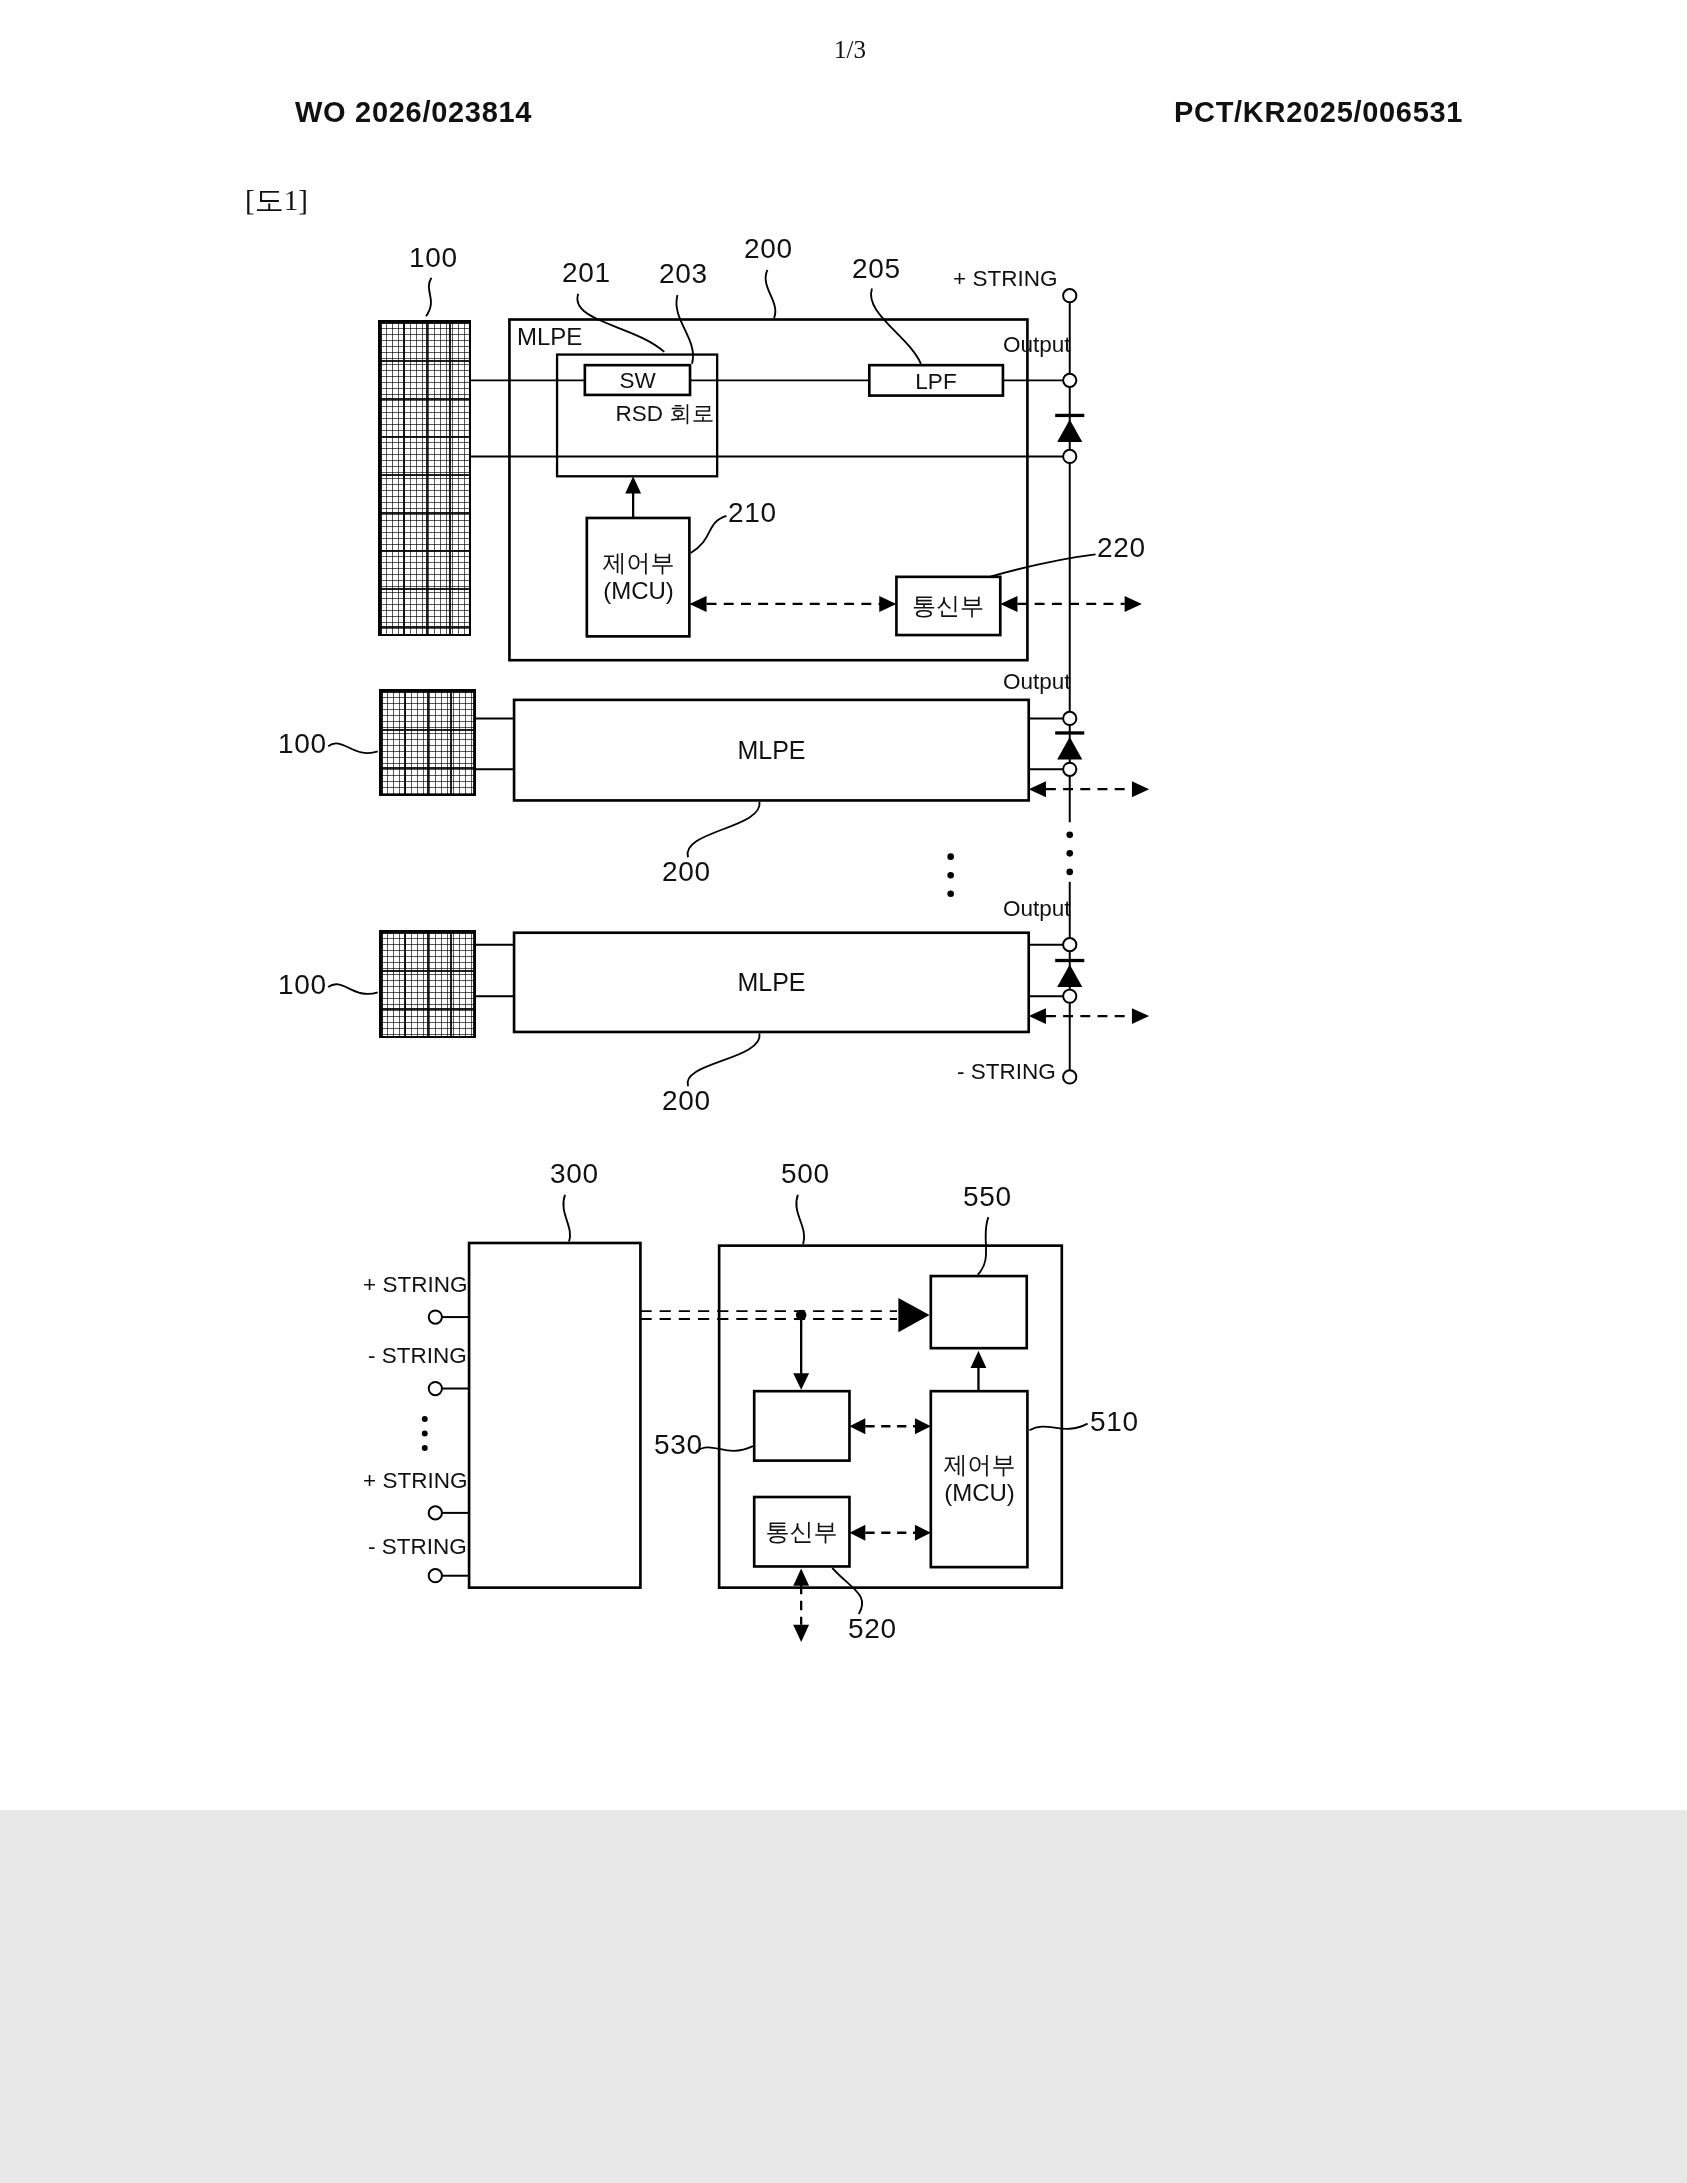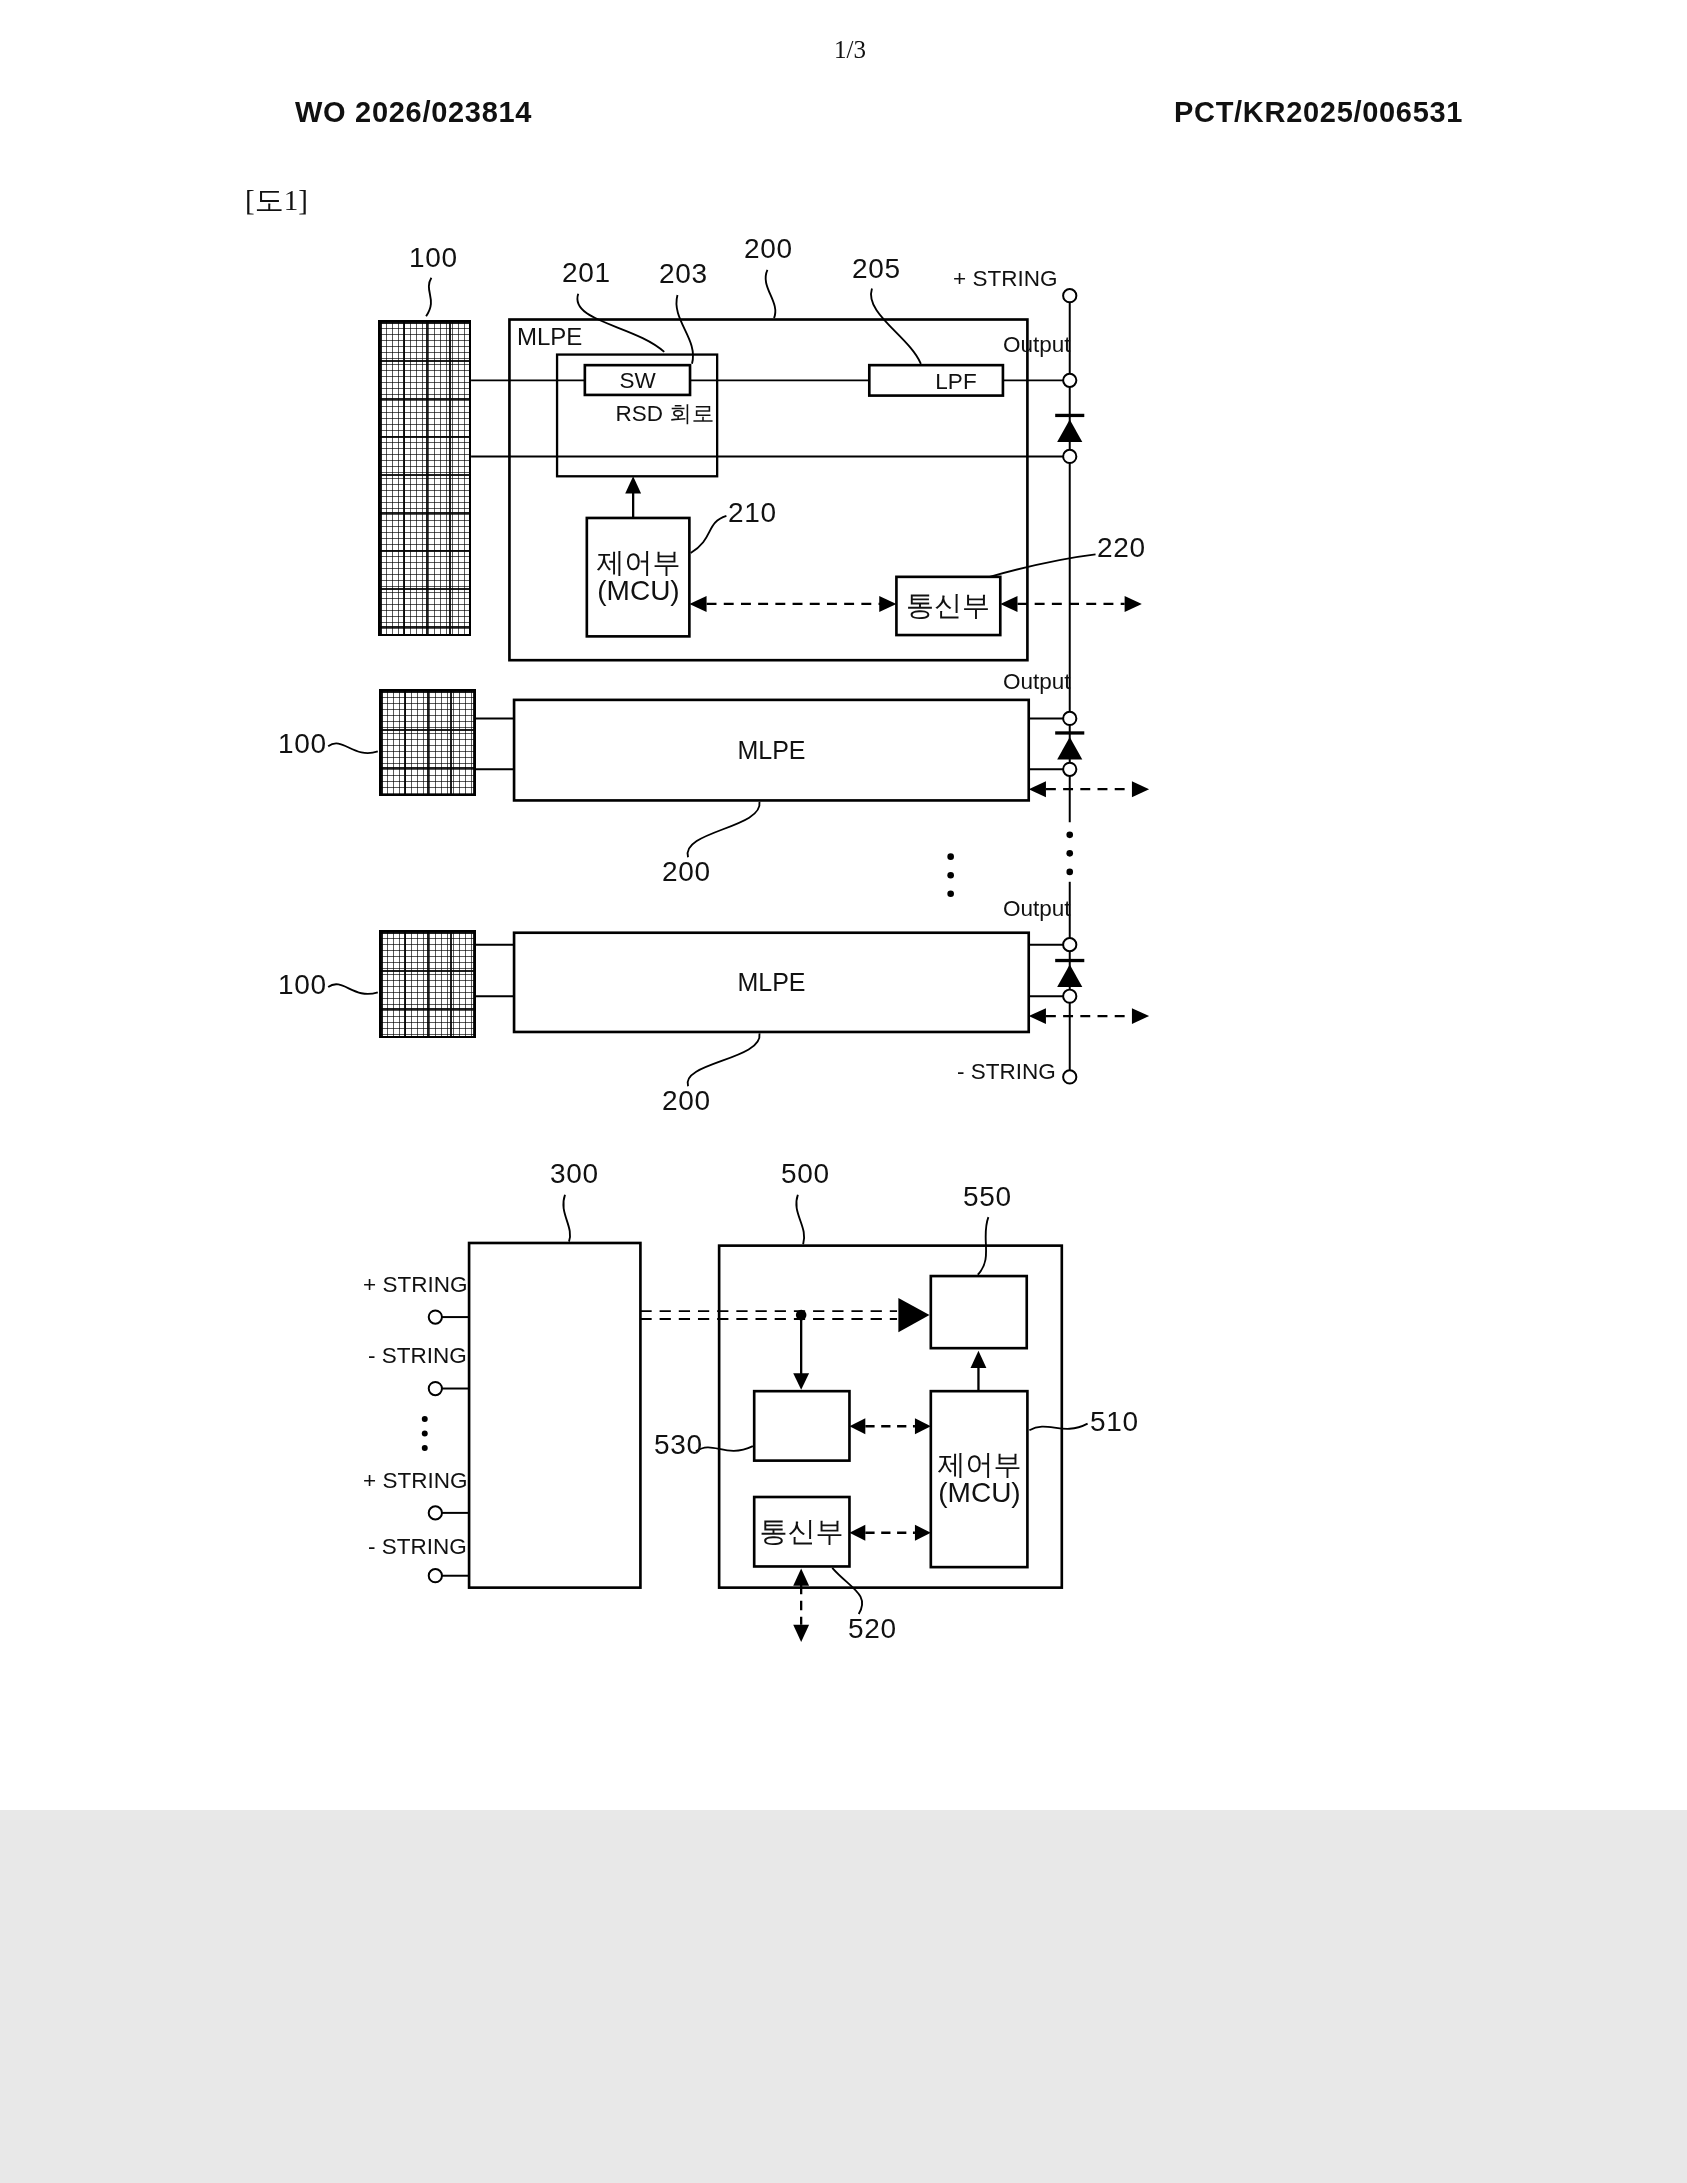--- a/index.html
+++ b/index.html
@@ -3,21 +3,21 @@
 <meta charset="utf-8">
 <style>
   html,body{margin:0;padding:0;background:#e8e8e8;}
   .page{position:relative;width:1687px;height:1810px;background:#ffffff;overflow:hidden;
         font-family:"Liberation Sans",sans-serif;color:#111;}
   .t{position:absolute;white-space:nowrap;line-height:1.05;}
   .serif{font-family:"Liberation Serif",serif;}
   .hdr{font-weight:bold;font-size:29px;letter-spacing:0.7px;}
   .ref{font-size:28px;letter-spacing:0.7px;}
   .lbl34{font-size:22.5px;}
-  .lbl33{font-size:28px;}
+  .lbl33{font-size:24px;}
   .ctr{text-align:center;}
   .flexc{position:absolute;display:flex;align-items:center;justify-content:center;text-align:center;}
   .col{flex-direction:column;}
   svg.layer{position:absolute;left:0;top:0;}
   .panel{position:absolute;border:2px solid #000;box-sizing:border-box;
     background-image:
       repeating-linear-gradient(to bottom, rgba(0,0,0,.88) 0 2px, transparent 2px 38px),
       repeating-linear-gradient(to right, rgba(0,0,0,.88) 0 2px, transparent 2px 23px),
       repeating-linear-gradient(to bottom, rgba(0,0,0,.65) 0 0.9px, transparent 0.9px 6px),
       repeating-linear-gradient(to right, rgba(0,0,0,.65) 0 0.9px, transparent 0.9px 6px);}
@@ -186,21 +186,21 @@
   <div class="t ref" style="left:409px;top:243px;">100</div>
   <div class="t ref" style="left:562px;top:258px;">201</div>
   <div class="t ref" style="left:659px;top:259px;">203</div>
   <div class="t ref" style="left:744px;top:234px;">200</div>
   <div class="t ref" style="left:852px;top:254px;">205</div>
   <div class="t lbl34" style="left:953px;top:267px;">+ STRING</div>
   <div class="t lbl34" style="left:1003px;top:333px;">Output</div>
   <div class="t" style="left:517px;top:324px;font-size:24px;">MLPE</div>
   <div class="t lbl34 ctr" style="left:585px;top:369px;width:105px;">SW</div>
   <div class="t lbl34 ctr" style="left:585px;top:402px;width:160px;">RSD 회로</div>
-  <div class="t lbl34 ctr" style="left:869px;top:370px;width:134px;padding-left:20px;">LPF</div>
+  <div class="t lbl34 ctr" style="left:869px;top:370px;width:134px;">LPF</div>
   <div class="flexc col lbl33" style="left:587px;top:518px;width:103px;height:118px;line-height:28px;">
     <span>제어부</span>
     <span>(MCU)</span>
   </div>
   <div class="flexc lbl33" style="left:896px;top:577px;width:104px;height:58px;">통신부</div>
   <div class="t ref" style="left:728px;top:498px;">210</div>
   <div class="t ref" style="left:1097px;top:533px;">220</div>
 
   <div class="t ref" style="left:278px;top:729px;">100</div>
   <div class="flexc" style="left:514px;top:700px;width:515px;height:101px;font-size:25px;">MLPE</div>

